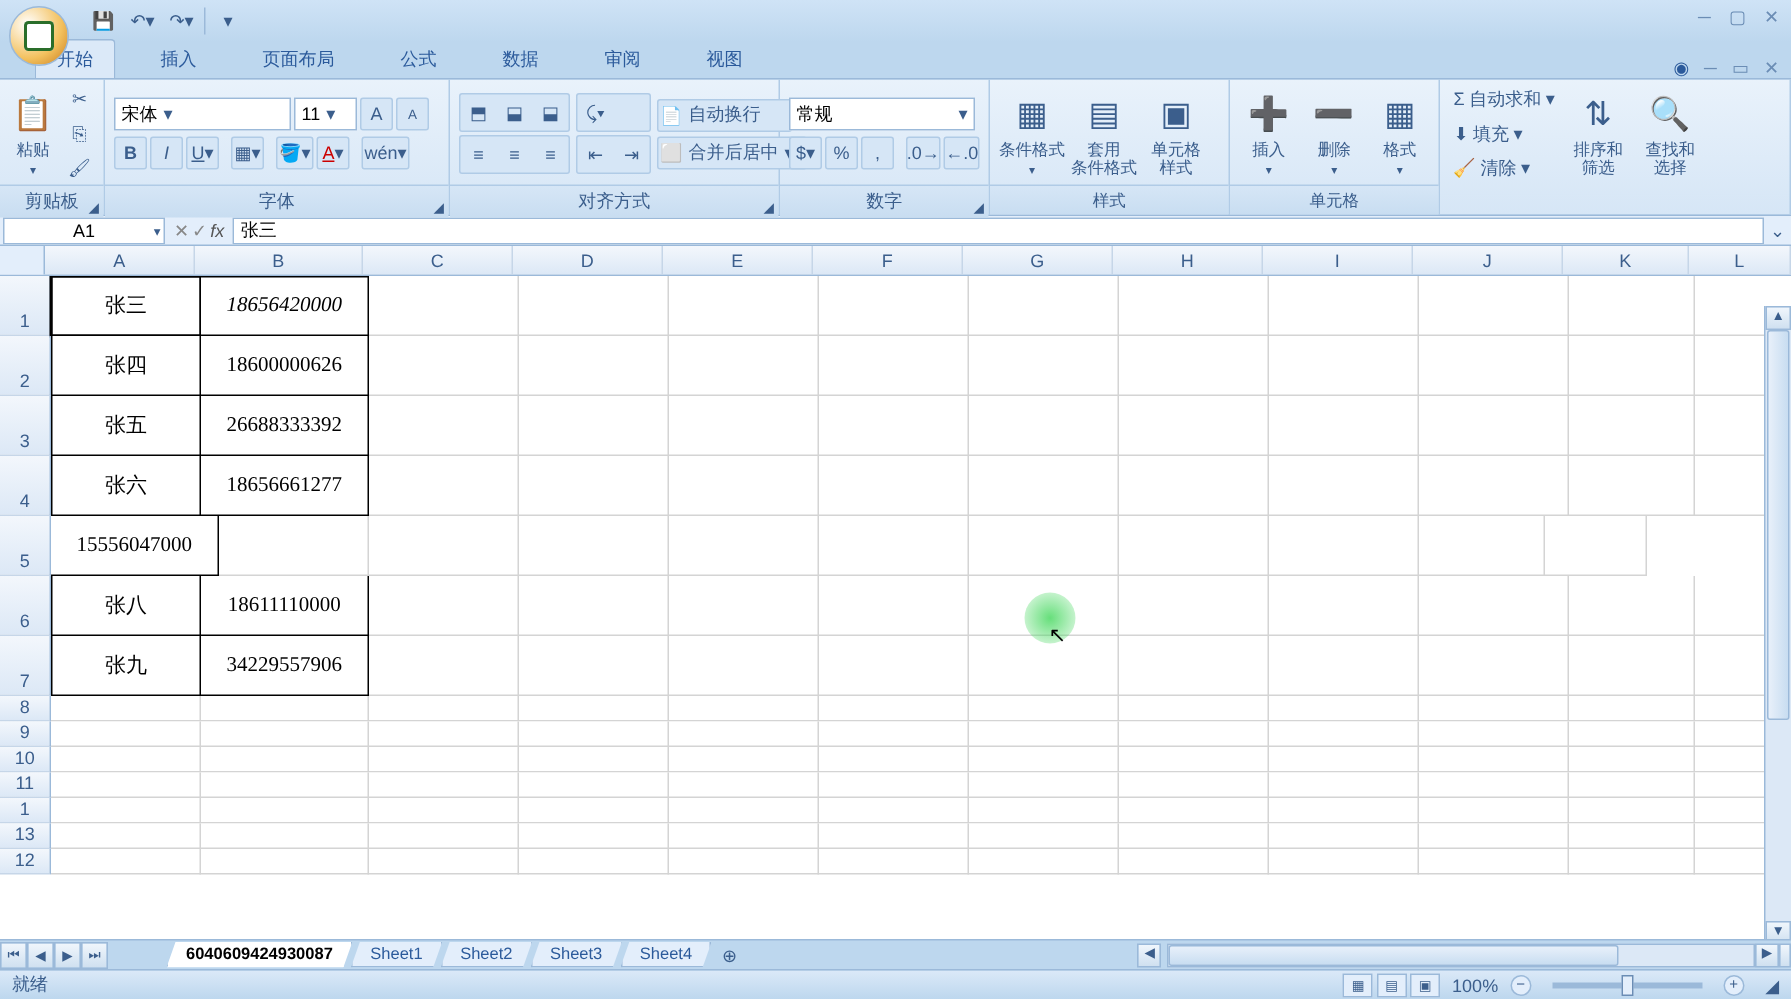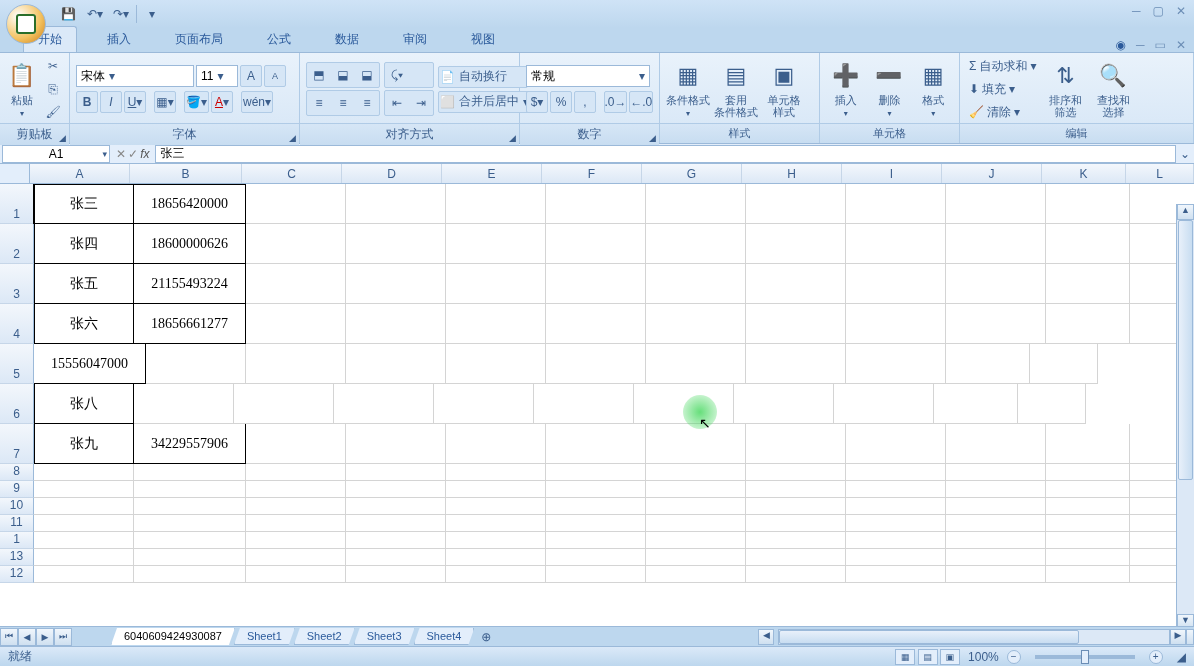--- a/index.html
+++ b/index.html
@@ -60,21 +60,21 @@
 .cell.bt { border-top: 1px solid #000; }
 .cell.active { outline: 2px solid #000; outline-offset: -1px; }
 .vsb { position: absolute; right: 0; top: 20px; bottom: 0; width: 18px; background: #dce8f6; border-left: 1px solid #9bb9d9; }
 .vsb-btn { height: 16px; background: linear-gradient(#f0f6fc, #cfe0f0); border: 1px solid #9bb9d9; text-align: center; font-size: 9px; color: #3b5e8c; cursor: pointer; }
 .vsb-thumb { position: absolute; left: 1px; right: 1px; background: linear-gradient(90deg, #e8f0fa, #c8ddf1); border: 1px solid #9bb9d9; border-radius: 2px; cursor: pointer; }
 
 .sheet-tabs { height: 20px; background: #bdd7ee; display: flex; align-items: center; border-top: 1px solid #9bb9d9; }
 .nav-btns { display: flex; gap: 0; }
 .nav-btns span { width: 18px; height: 18px; display: flex; align-items: center; justify-content: center; background: linear-gradient(#f0f6fc, #cfe0f0); border: 1px solid #9bb9d9; font-size: 9px; color: #3b5e8c; cursor: pointer; }
 .stab { padding: 2px 8px; background: #e3eefb; border: 1px solid #9bb9d9; border-top: none; margin-left: -1px; font-size: 11px; color: #2b5a9b; cursor: pointer; clip-path: polygon(6px 0, 100% 0, calc(100% - 6px) 100%, 0 100%); padding-left: 12px; padding-right: 12px; }
-.stab.active { background: #fff; font-weight: normal; color: #000; border-bottom: 1px solid #fff; margin-left: 39px; }
+.stab.active { background: #fff; font-weight: bold; color: #000; border-bottom: 1px solid #fff; margin-left: 39px; }
 .stab-new { width: 24px; text-align: center; cursor: pointer; color: #3b5e8c; }
 .hsb-track { flex: 1; height: 16px; background: #dce8f6; border: 1px solid #9bb9d9; margin-left: 4px; position: relative; }
 .hsb-btn { width: 16px; height: 16px; background: linear-gradient(#f0f6fc, #cfe0f0); border: 1px solid #9bb9d9; text-align: center; font-size: 9px; color: #3b5e8c; cursor: pointer; }
 .hsb-thumb { position: absolute; top: 0; bottom: 0; background: linear-gradient(#e8f0fa, #c8ddf1); border: 1px solid #9bb9d9; border-radius: 2px; cursor: pointer; }
 
 .statusbar { position: absolute; left: 0; right: 0; bottom: 0; height: 20px; background: linear-gradient(#dbe9f8, #bdd7ee); border-top: 1px solid #9bb9d9; display: flex; align-items: center; padding: 0 8px; color: #3b5e8c; gap: 8px; }
 .statusbar .sp { flex: 1; }
 .view-btns span { display: inline-flex; width: 20px; height: 16px; border: 1px solid #9bb9d9; background: #e3eefb; align-items: center; justify-content: center; font-size: 9px; cursor: pointer; margin-left: -1px; }
 .zoom-slider { width: 100px; height: 4px; background: #9bb9d9; position: relative; margin: 0 6px; }
 .zoom-slider .zthumb { position: absolute; width: 8px; height: 14px; background: #e3eefb; border: 1px solid #6b8db5; top: -5px; left: 46px; cursor: pointer; }
@@ -276,21 +276,20 @@
           <span class="ic">⇅</span>
           <span class="lbl" style="white-space:pre-line">排序和
 筛选</span>
         </div>
       <div class="big-btn">
           <span class="ic">🔍</span>
           <span class="lbl" style="white-space:pre-line">查找和
 选择</span>
         </div>
     </div>
-    <div class="group-label">编辑</div>
   </div>
 </div>
 
 <div class="formula-bar">
   <div class="namebox">
       <span>A1</span>
       <span class="drop">▾</span>
     </div>
   <div class="fb-btns">
     <span>✕</span>
@@ -319,21 +318,21 @@
         <div class="ch" style="width: 100px;">J</div>
         <div class="ch" style="width: 84px;">K</div>
         <div class="ch" style="width: 68px;">L</div>
       </div>
   </div>
   <div class="grid-body">
     <div class="grid-rows" id="gridrows">
         <div class="grow" style="height: 40px;">
           <div class="rh" style="height: 40px;">1</div>
           <div class="cell b bl bt active" style="width: 100px; height: 40px;">张三</div>
-          <div class="cell b bt" style="width: 112px; height: 40px;">18656420000</div>
+          <div class="cell b bt" style="width: 112px; height: 40px; font-style: italic;">18656420000</div>
           <div class="cell" style="width: 100px; height: 40px;"></div>
           <div class="cell" style="width: 100px; height: 40px;"></div>
           <div class="cell" style="width: 100px; height: 40px;"></div>
           <div class="cell" style="width: 100px; height: 40px;"></div>
           <div class="cell" style="width: 100px; height: 40px;"></div>
           <div class="cell" style="width: 100px; height: 40px;"></div>
           <div class="cell" style="width: 100px; height: 40px;"></div>
           <div class="cell" style="width: 100px; height: 40px;"></div>
           <div class="cell" style="width: 84px; height: 40px;"></div>
           <div class="cell" style="width: 68px; height: 40px;"></div>
@@ -349,21 +348,21 @@
           <div class="cell" style="width: 100px; height: 40px;"></div>
           <div class="cell" style="width: 100px; height: 40px;"></div>
           <div class="cell" style="width: 100px; height: 40px;"></div>
           <div class="cell" style="width: 100px; height: 40px;"></div>
           <div class="cell" style="width: 84px; height: 40px;"></div>
           <div class="cell" style="width: 68px; height: 40px;"></div>
         </div>
         <div class="grow" style="height: 40px;">
           <div class="rh" style="height: 40px;">3</div>
           <div class="cell b bl" style="width: 100px; height: 40px;">张五</div>
-          <div class="cell b" style="width: 112px; height: 40px;">21155493224</div>
+          <div class="cell b" style="width: 112px; height: 40px;">26688333392</div>
           <div class="cell" style="width: 100px; height: 40px;"></div>
           <div class="cell" style="width: 100px; height: 40px;"></div>
           <div class="cell" style="width: 100px; height: 40px;"></div>
           <div class="cell" style="width: 100px; height: 40px;"></div>
           <div class="cell" style="width: 100px; height: 40px;"></div>
           <div class="cell" style="width: 100px; height: 40px;"></div>
           <div class="cell" style="width: 100px; height: 40px;"></div>
           <div class="cell" style="width: 100px; height: 40px;"></div>
           <div class="cell" style="width: 84px; height: 40px;"></div>
           <div class="cell" style="width: 68px; height: 40px;"></div>
@@ -393,20 +392,21 @@
           <div class="cell" style="width: 100px; height: 40px;"></div>
           <div class="cell" style="width: 100px; height: 40px;"></div>
           <div class="cell" style="width: 100px; height: 40px;"></div>
           <div class="cell" style="width: 100px; height: 40px;"></div>
           <div class="cell" style="width: 84px; height: 40px;"></div>
           <div class="cell" style="width: 68px; height: 40px;"></div>
         </div>
         <div class="grow" style="height: 40px;">
           <div class="rh" style="height: 40px;">6</div>
           <div class="cell b bl" style="width: 100px; height: 40px;">张八</div>
+          <div class="cell b" style="width: 112px; height: 40px;">18611110000</div>
           <div class="cell" style="width: 100px; height: 40px;"></div>
           <div class="cell" style="width: 100px; height: 40px;"></div>
           <div class="cell" style="width: 100px; height: 40px;"></div>
           <div class="cell" style="width: 100px; height: 40px;"></div>
           <div class="cell" style="width: 100px; height: 40px;"></div>
           <div class="cell" style="width: 100px; height: 40px;"></div>
           <div class="cell" style="width: 100px; height: 40px;"></div>
           <div class="cell" style="width: 100px; height: 40px;"></div>
           <div class="cell" style="width: 84px; height: 40px;"></div>
           <div class="cell" style="width: 68px; height: 40px;"></div>

